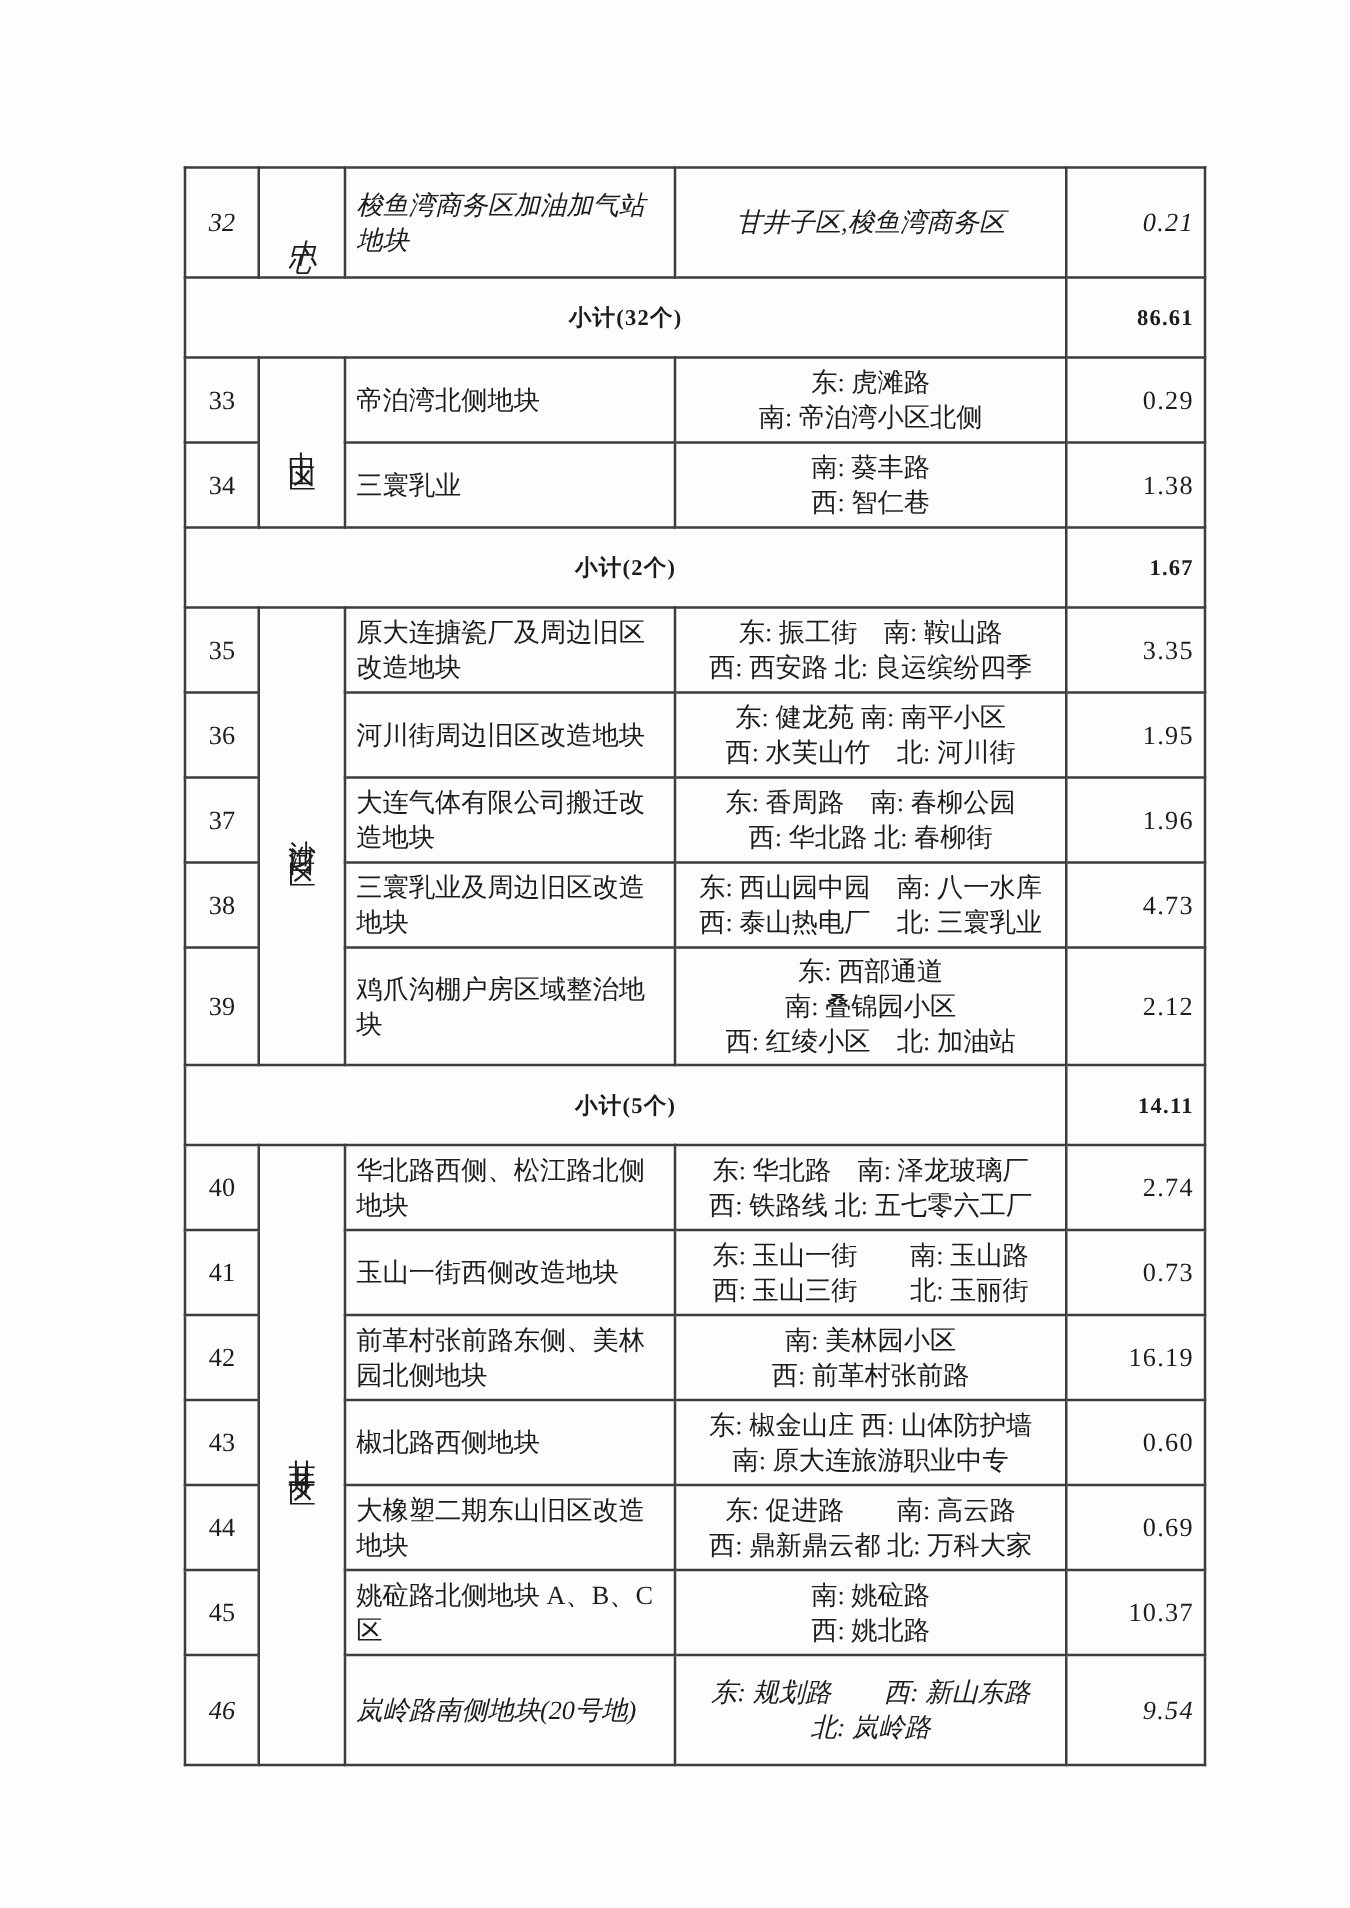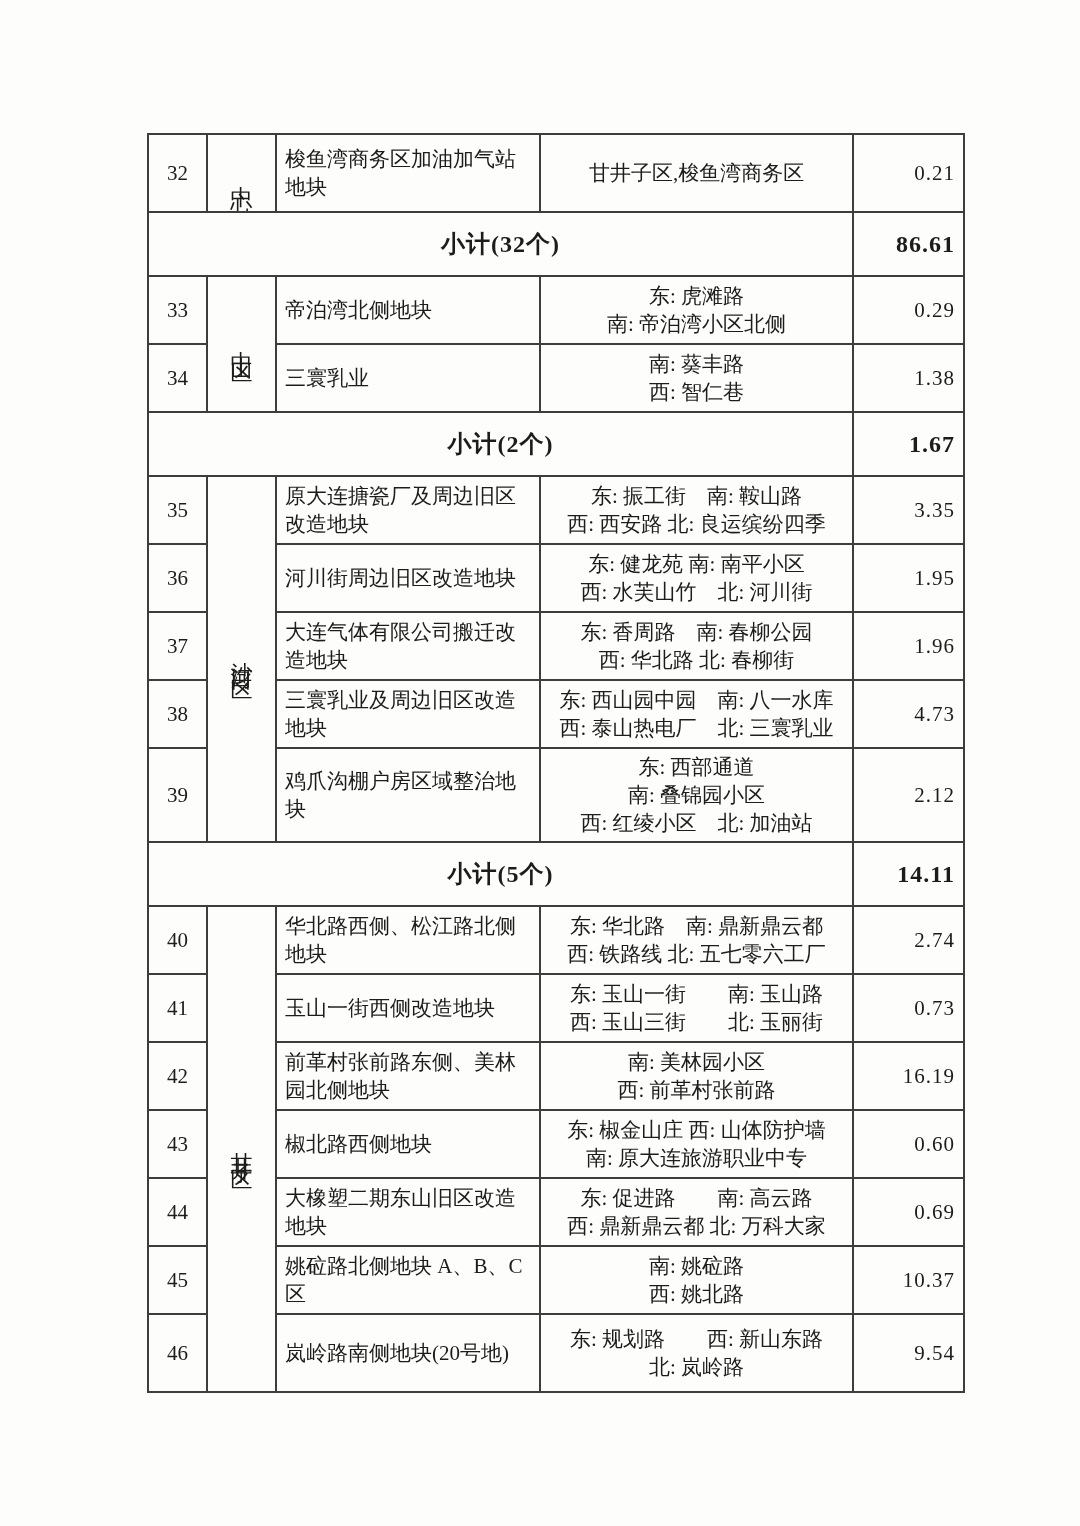--- a/index.html
+++ b/index.html
@@ -35,24 +35,24 @@
     writing-mode: vertical-lr;
     text-orientation: upright;
     letter-spacing: 6px;
     font-size: 22px;
   }
   td.name { padding: 6px 12px; }
   td.loc  { padding: 6px 14px; white-space: pre-wrap; text-align: center; }
   td.loc .line { white-space: pre-wrap; }
   td.area { text-align: right; font-size: 22px; letter-spacing: 1px; }
   tr.row { height: 68px; }
-  tr.row-first { height: 78px; }
+  tr.row-first { height: 88px; font-style: italic; }
   tr.row-tall { height: 90px; }
   tr.sub { height: 64px; }
-  tr.sub td { font-weight: bold; font-size: 24px; }
+  tr.sub td { font-weight: bold; font-size: 18px; }
   tr.sub td.sub-label { text-align: center; letter-spacing: 1px; }
 </style>
 </head>
 <body>
 
 <div class="page">
   <table class="parcel-table">
     <colgroup>
       <col style="width:59px">
       <col style="width:69px">
@@ -121,21 +121,21 @@
           <td class="area">2.12</td>
         </tr>
         <tr class="sub">
           <td class="sub-label" colspan="4">小计(5个)</td>
           <td class="area">14.11</td>
         </tr>
         <tr class="row">
           <td class="num">40</td>
           <td class="district" rowspan="7"><span class="v">甘井子区</span></td>
           <td class="name">华北路西侧、松江路北侧地块</td>
-          <td class="loc"><div class="line">东: 华北路　南: 鼎新鼎云都</div><div class="line">西: 铁路线 北: 五七零六工厂</div></td>
+          <td class="loc"><div class="line">东: 华北路　南: 泽龙玻璃厂</div><div class="line">西: 铁路线 北: 五七零六工厂</div></td>
           <td class="area">2.74</td>
         </tr>
         <tr class="row">
           <td class="num">41</td>
           <td class="name">玉山一街西侧改造地块</td>
           <td class="loc"><div class="line">东: 玉山一街　　南: 玉山路</div><div class="line">西: 玉山三街　　北: 玉丽街</div></td>
           <td class="area">0.73</td>
         </tr>
         <tr class="row">
           <td class="num">42</td>

